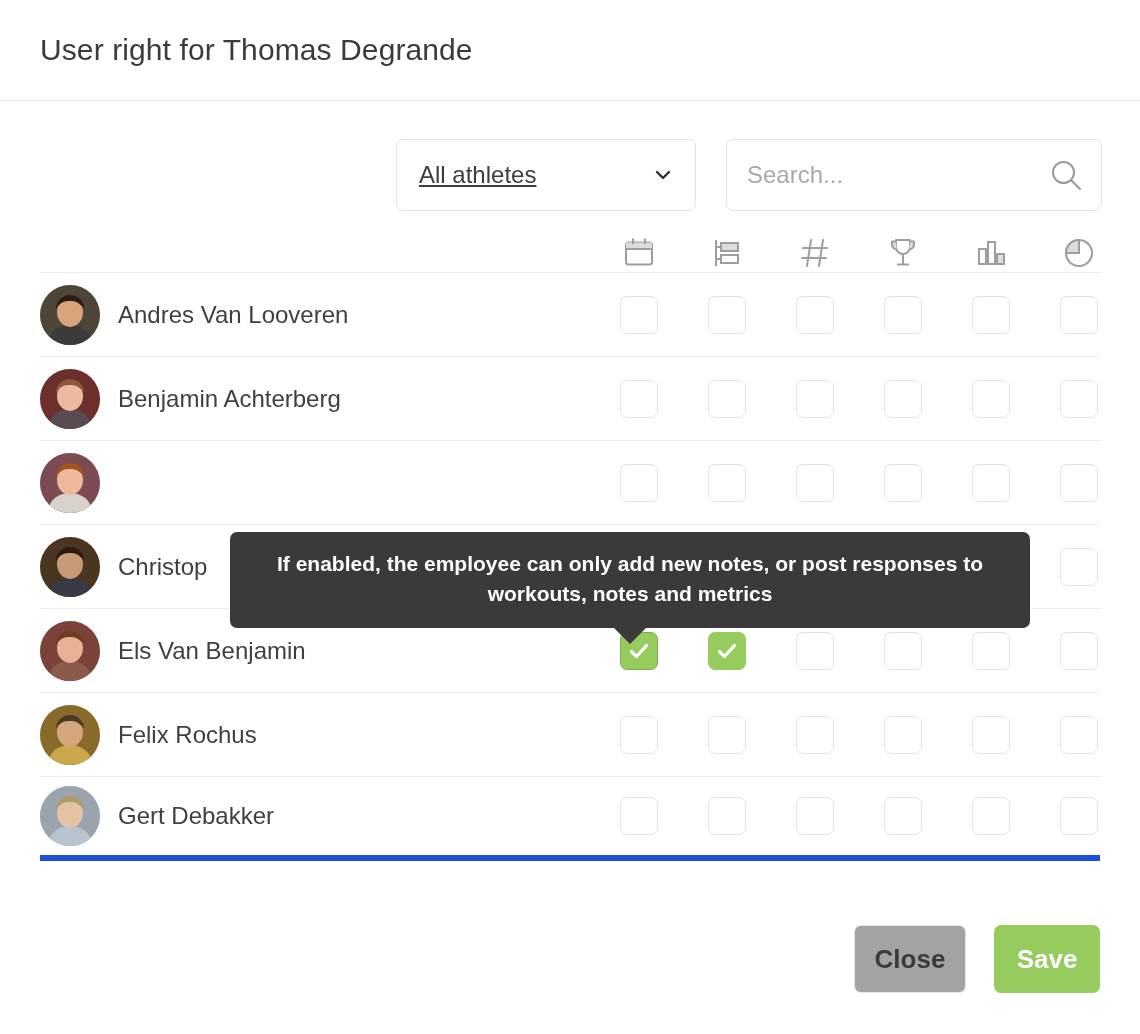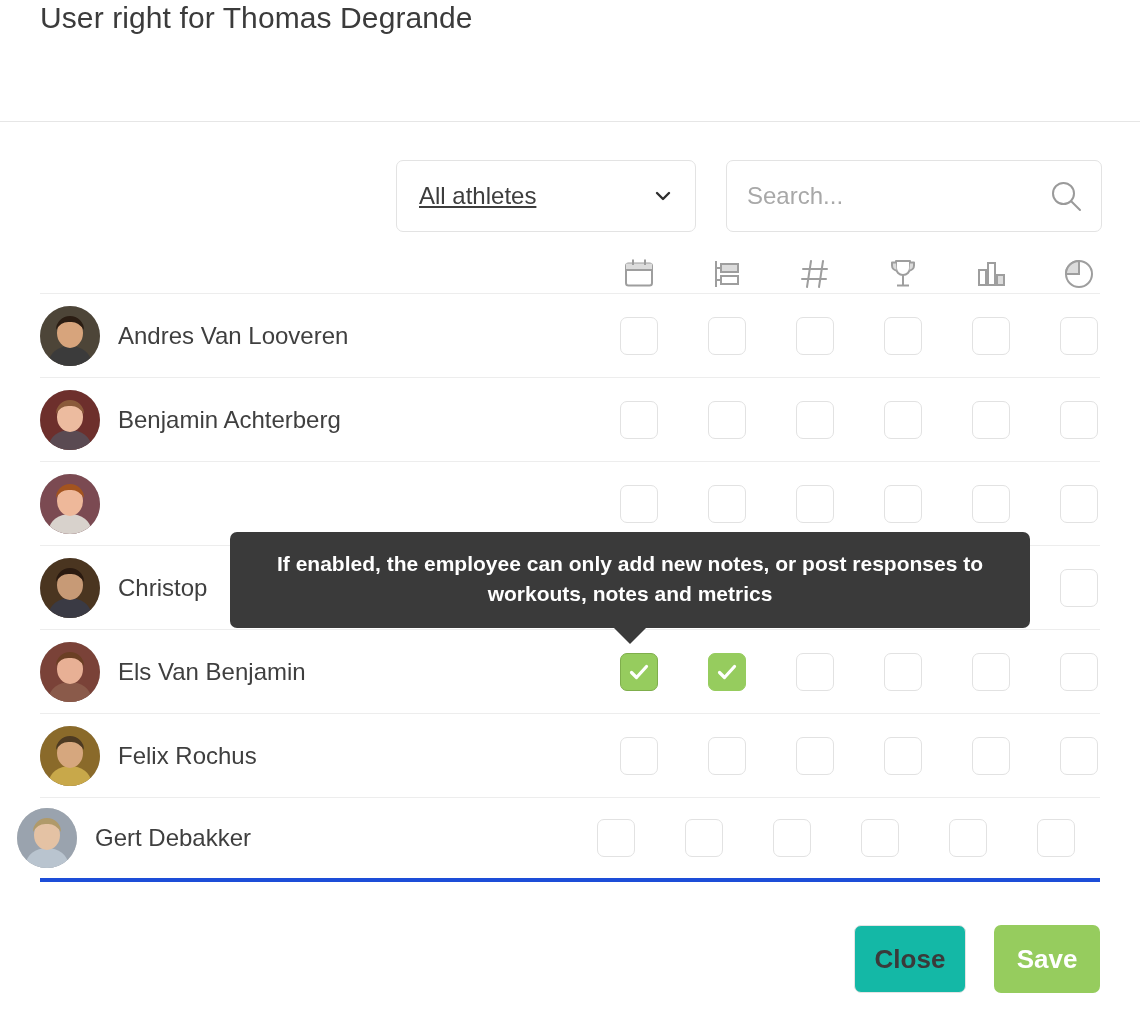--- a/index.html
+++ b/index.html
@@ -10,23 +10,23 @@
     background: #ffffff;
     font-family: "Liberation Sans", "DejaVu Sans", sans-serif;
     -webkit-font-smoothing: antialiased;
     overflow: hidden;
   }
 
   .modal { position: relative; width: 1140px; height: 1034px; background:#fff; }
 
   
   .modal-header {
-    height: 122px;
+    height: 101px;
     border-bottom: 1px solid #e6e6e6;
-    display: flex; align-items: flex-start;
+    display: flex; align-items: center;
     padding: 0 40px;
   }
   .modal-title {
     font-size: 30px;
     font-weight: 400;
     color: #3b3b3b;
     letter-spacing: .1px;
     line-height: 1.2;
   }
 
@@ -92,21 +92,21 @@
   .chk-col  { width: 88px; flex: none; display:flex; align-items:center; justify-content:center; }
 
   .hdr-icon { width: 34px; height: 34px; display:block; color:#9e9e9e; }
 
   .row {
     display: flex;
     align-items: center;
     height: 84px;
     border-bottom: 1px solid #ededed;
   }
-  .row:last-child { border-bottom: 4px solid #1d4ed8; justify-content: flex-end; }
+  .row:last-child { border-bottom: 6px solid #1d4ed8; }
   .row-name {
     width: 555px; flex: none;
     display: flex; align-items: center;
     gap: 18px;
   }
   .avatar {
     width: 60px; height: 60px; border-radius: 50%;
     flex: none; overflow: hidden; position: relative;
     background: #cfcfcf;
   }
@@ -169,21 +169,21 @@
     background: #fff;
   }
   .btn {
     border: none; outline: none; cursor: pointer;
     font-family: inherit;
     font-size: 26px; font-weight: bold;
     border-radius: 7px;
     height: 68px;
   }
   .btn-close {
-    background: #14b8a6;
+    background: #a3a3a3;
     border: 1px solid #e4e4e4;
     color: #3a3a3a;
     width: 112px;
   }
   .btn-save {
     background: #96cc5e;
     color: #ffffff;
     width: 106px;
   }
 

